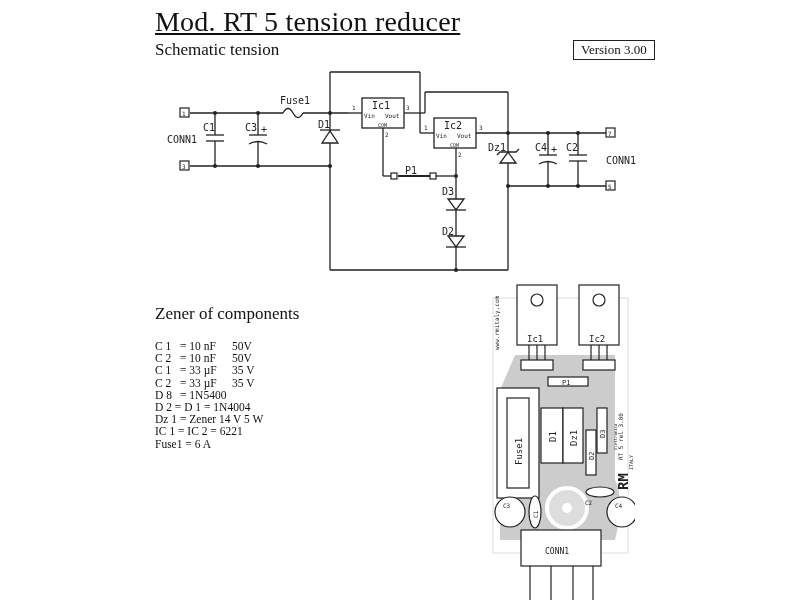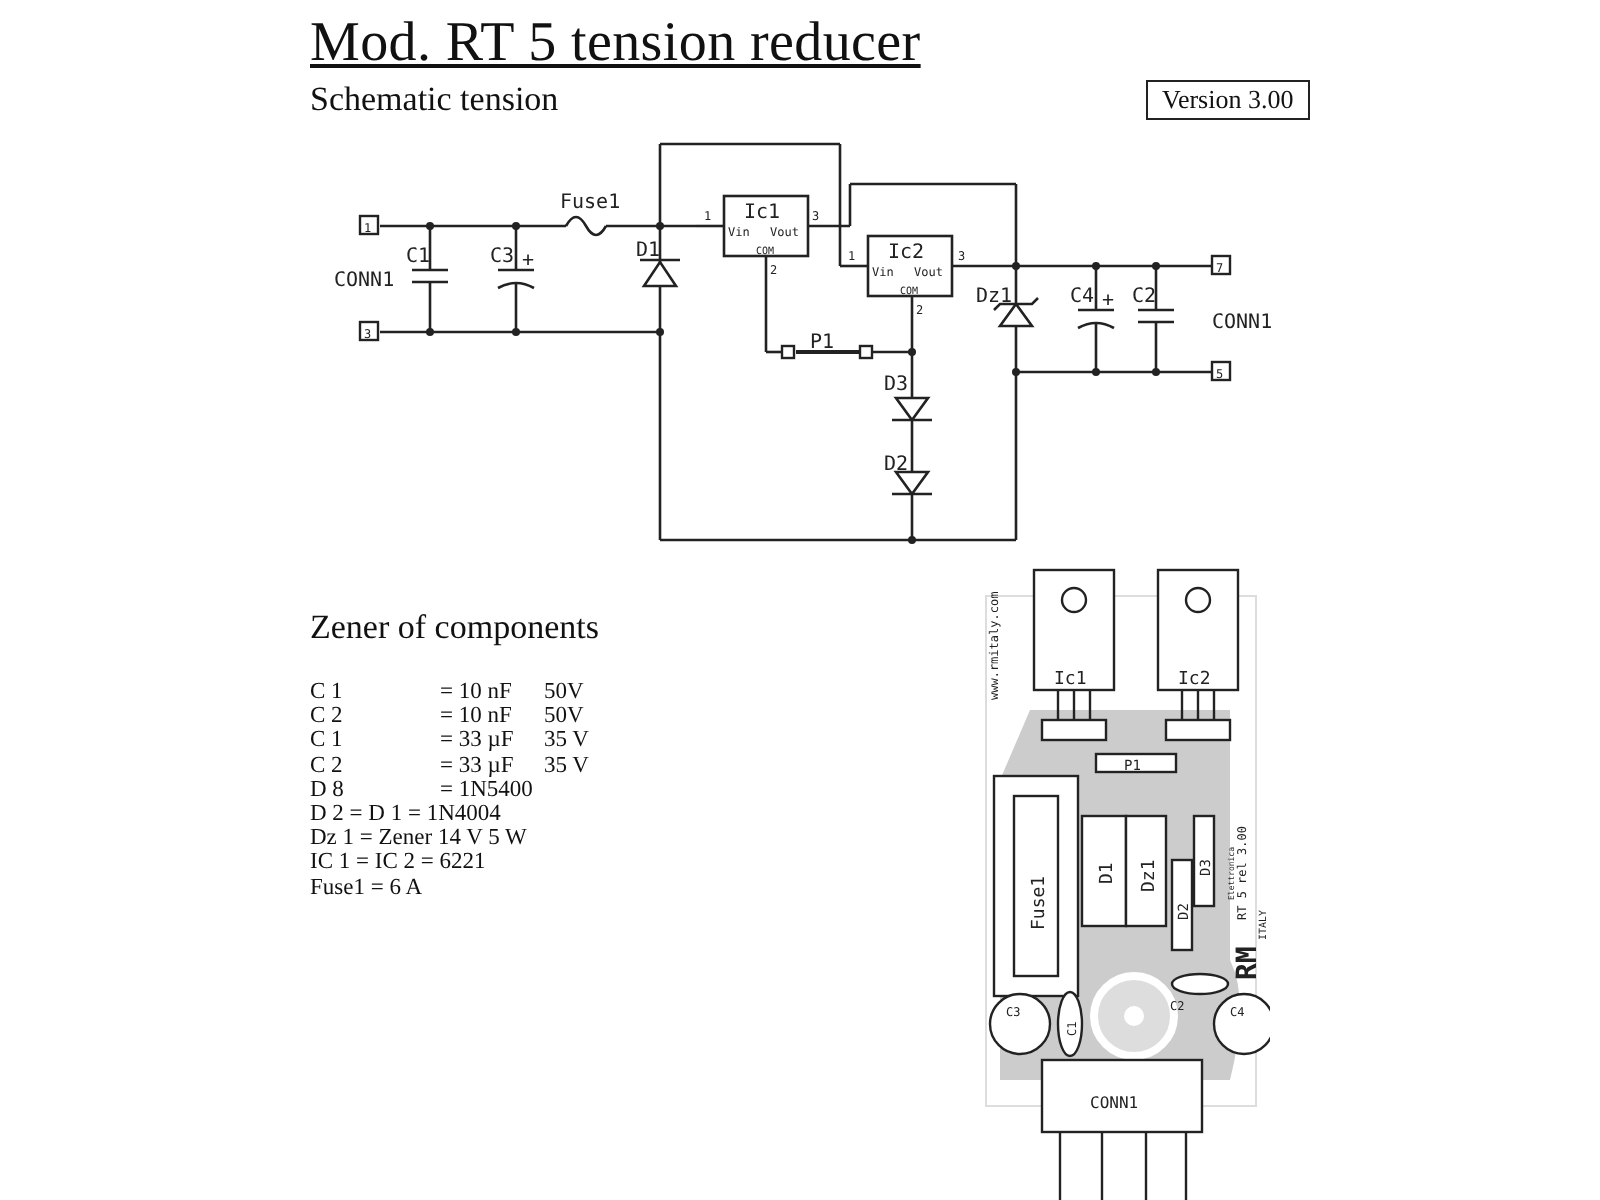--- a/index.html
+++ b/index.html
@@ -5,21 +5,21 @@
   html,body{margin:0;padding:0;background:#fff;}
   body{width:800px;height:600px;position:relative;overflow:hidden;font-family:"Liberation Serif",serif;color:#111;}
   .title{position:absolute;left:155px;top:6px;font-size:28px;font-weight:normal;text-decoration:underline;letter-spacing:0.2px;}
   .subtitle{position:absolute;left:155px;top:40px;font-size:17px;}
   .version{position:absolute;left:573px;top:40px;border:1px solid #222;padding:1px 7px;font-size:13px;}
   .schem{position:absolute;left:0;top:0;}
   .list-title{position:absolute;left:155px;top:304px;font-size:17px;}
   .comp-list{position:absolute;left:155px;top:340px;font-size:11.5px;line-height:12.2px;}
   .row{display:flex;white-space:nowrap;}
   .c1{width:25px;}
-  .c2{width:52px;margin-left:40px;}
+  .c2{width:52px;}
   .pcb{position:absolute;left:485px;top:280px;}
 </style>
 </head>
 <body>
 
 <div class="title">Mod. RT 5 tension reducer</div>
 <div class="subtitle">Schematic tension</div>
 <div class="version">Version 3.00</div>
 
 <svg class="schem" width="800" height="300" font-family="DejaVu Sans Mono, monospace">

